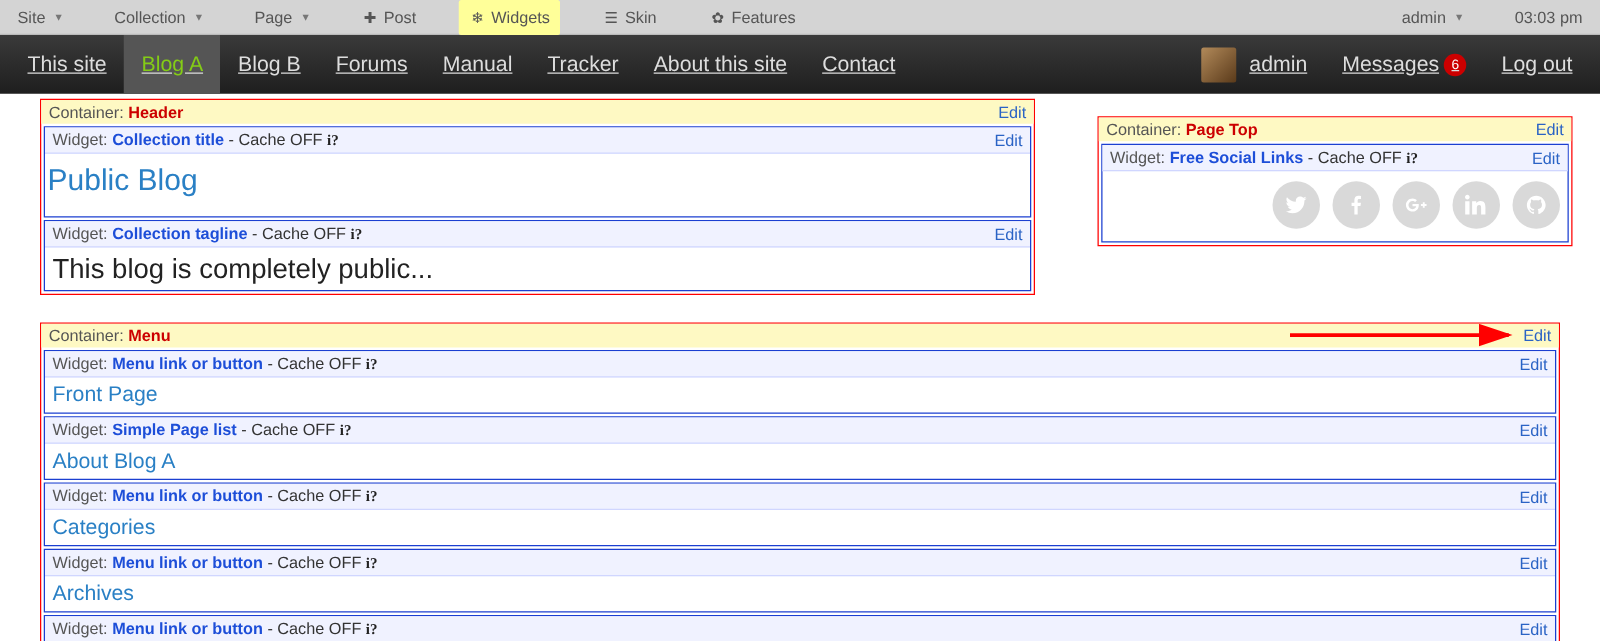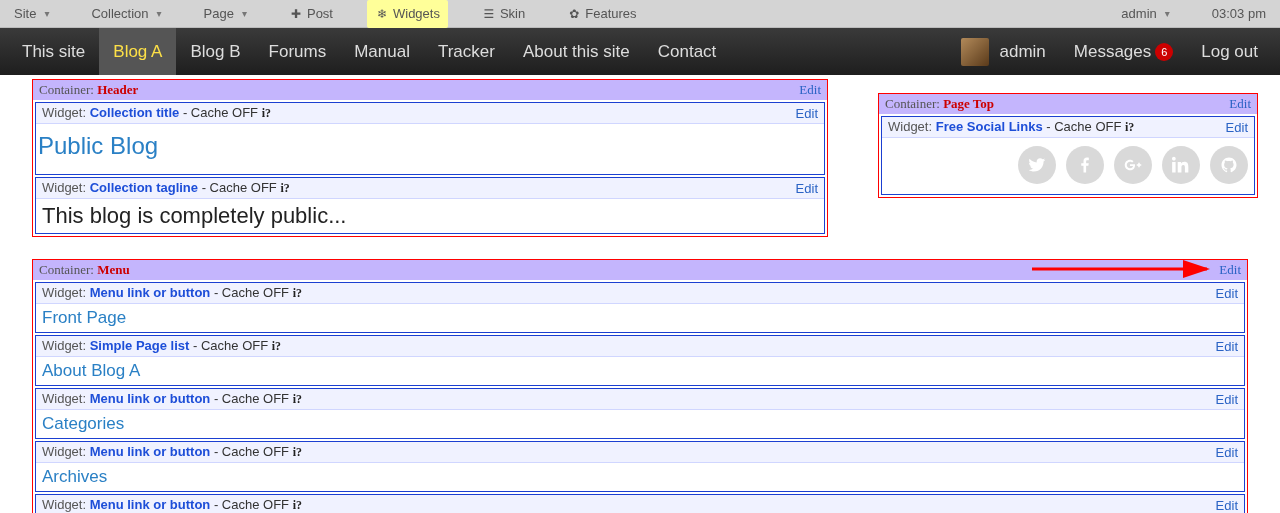--- a/index.html
+++ b/index.html
@@ -7,35 +7,35 @@
 
   
   .toolbar { display:flex; align-items:center; background:#d4d4d4; border-bottom:1px solid #bbb; height:28px; padding:0 6px;gap:26px; }
   .toolbar .tb-item { display:flex; align-items:center; padding:0 8px; height:28px; color:#555; cursor:pointer; gap:4px; }
   .toolbar .tb-item.active { background:#ffff99; border-radius:2px; }
   .toolbar .spacer { flex:1; }
   .caret::after { content:"▾"; font-size:10px; margin-left:4px; color:#777; }
   .tb-icon { font-size:12px; display:inline-block; width:14px; text-align:center; }
 
   
-  .navbar { display:flex; align-items:center; background: linear-gradient(#3a3a3a,#1e1e1e); height:47px; padding:0 8px; color:#ddd; }
+  .navbar { display:flex; align-items:center; background: linear-gradient(#3a3a3a,#1e1e1e); height:47px; padding:0 8px; color:#ddd;text-decoration:underline; }
   .nav-link { padding:0 14px; height:47px; display:flex; align-items:center; font-size:17px; color:#ddd; cursor:pointer; }
-  .nav-link.active { background:#555; color:#fde047; }
+  .nav-link.active { background:#555; color:#84cc16; }
   .navbar .spacer { flex:1; }
   .avatar-img { width:28px; height:28px; border-radius:2px; background:linear-gradient(135deg,#b28a5a,#5a3a1a); margin-right:4px; }
   .badge-count { display:inline-flex; align-items:center; justify-content:center; min-width:18px; height:18px; border-radius:9px; background:#cc0000; color:#fff; font-size:11px; margin-left:4px; padding:0 4px; }
 
   
   .content { display:flex; gap:30px; padding:4px 22px 0 32px; }
   .col-main { flex:0 0 796px; }
   .col-side { flex:0 0 380px; margin-left:auto; margin-top:14px; }
 
   
   .container-box { border:1px solid #ff0000; margin-bottom:22px; }
-  .container-header { display:flex; justify-content:space-between; align-items:center; background:#c4b5fd; padding:2px 6px; font-size:13px;font-family:Liberation Serif, serif; }
+  .container-header { display:flex; justify-content:space-between; align-items:center; background:#fef9c3; padding:2px 6px; font-size:13px; }
   .container-header .label { color:#555; }
   .container-header .cname { font-weight:bold; color:#cc0000; }
   .edit-link { color:#2a63c5; font-size:13px; cursor:pointer;padding-left:16px; }
 
   
   .widget-box { margin:2px; border:1px solid #1b3fd1; }
   .widget-header { display:flex; justify-content:space-between; align-items:center; background:#f0f2ff; padding:2px 6px; font-size:13px; border-bottom:1px solid #d0d6ff; }
   .widget-header .wlabel { color:#555; }
   .widget-header .wname { font-weight:bold; color:#1d4ed8;text-align:right; }
   .widget-header .wcache { color:#333; }

